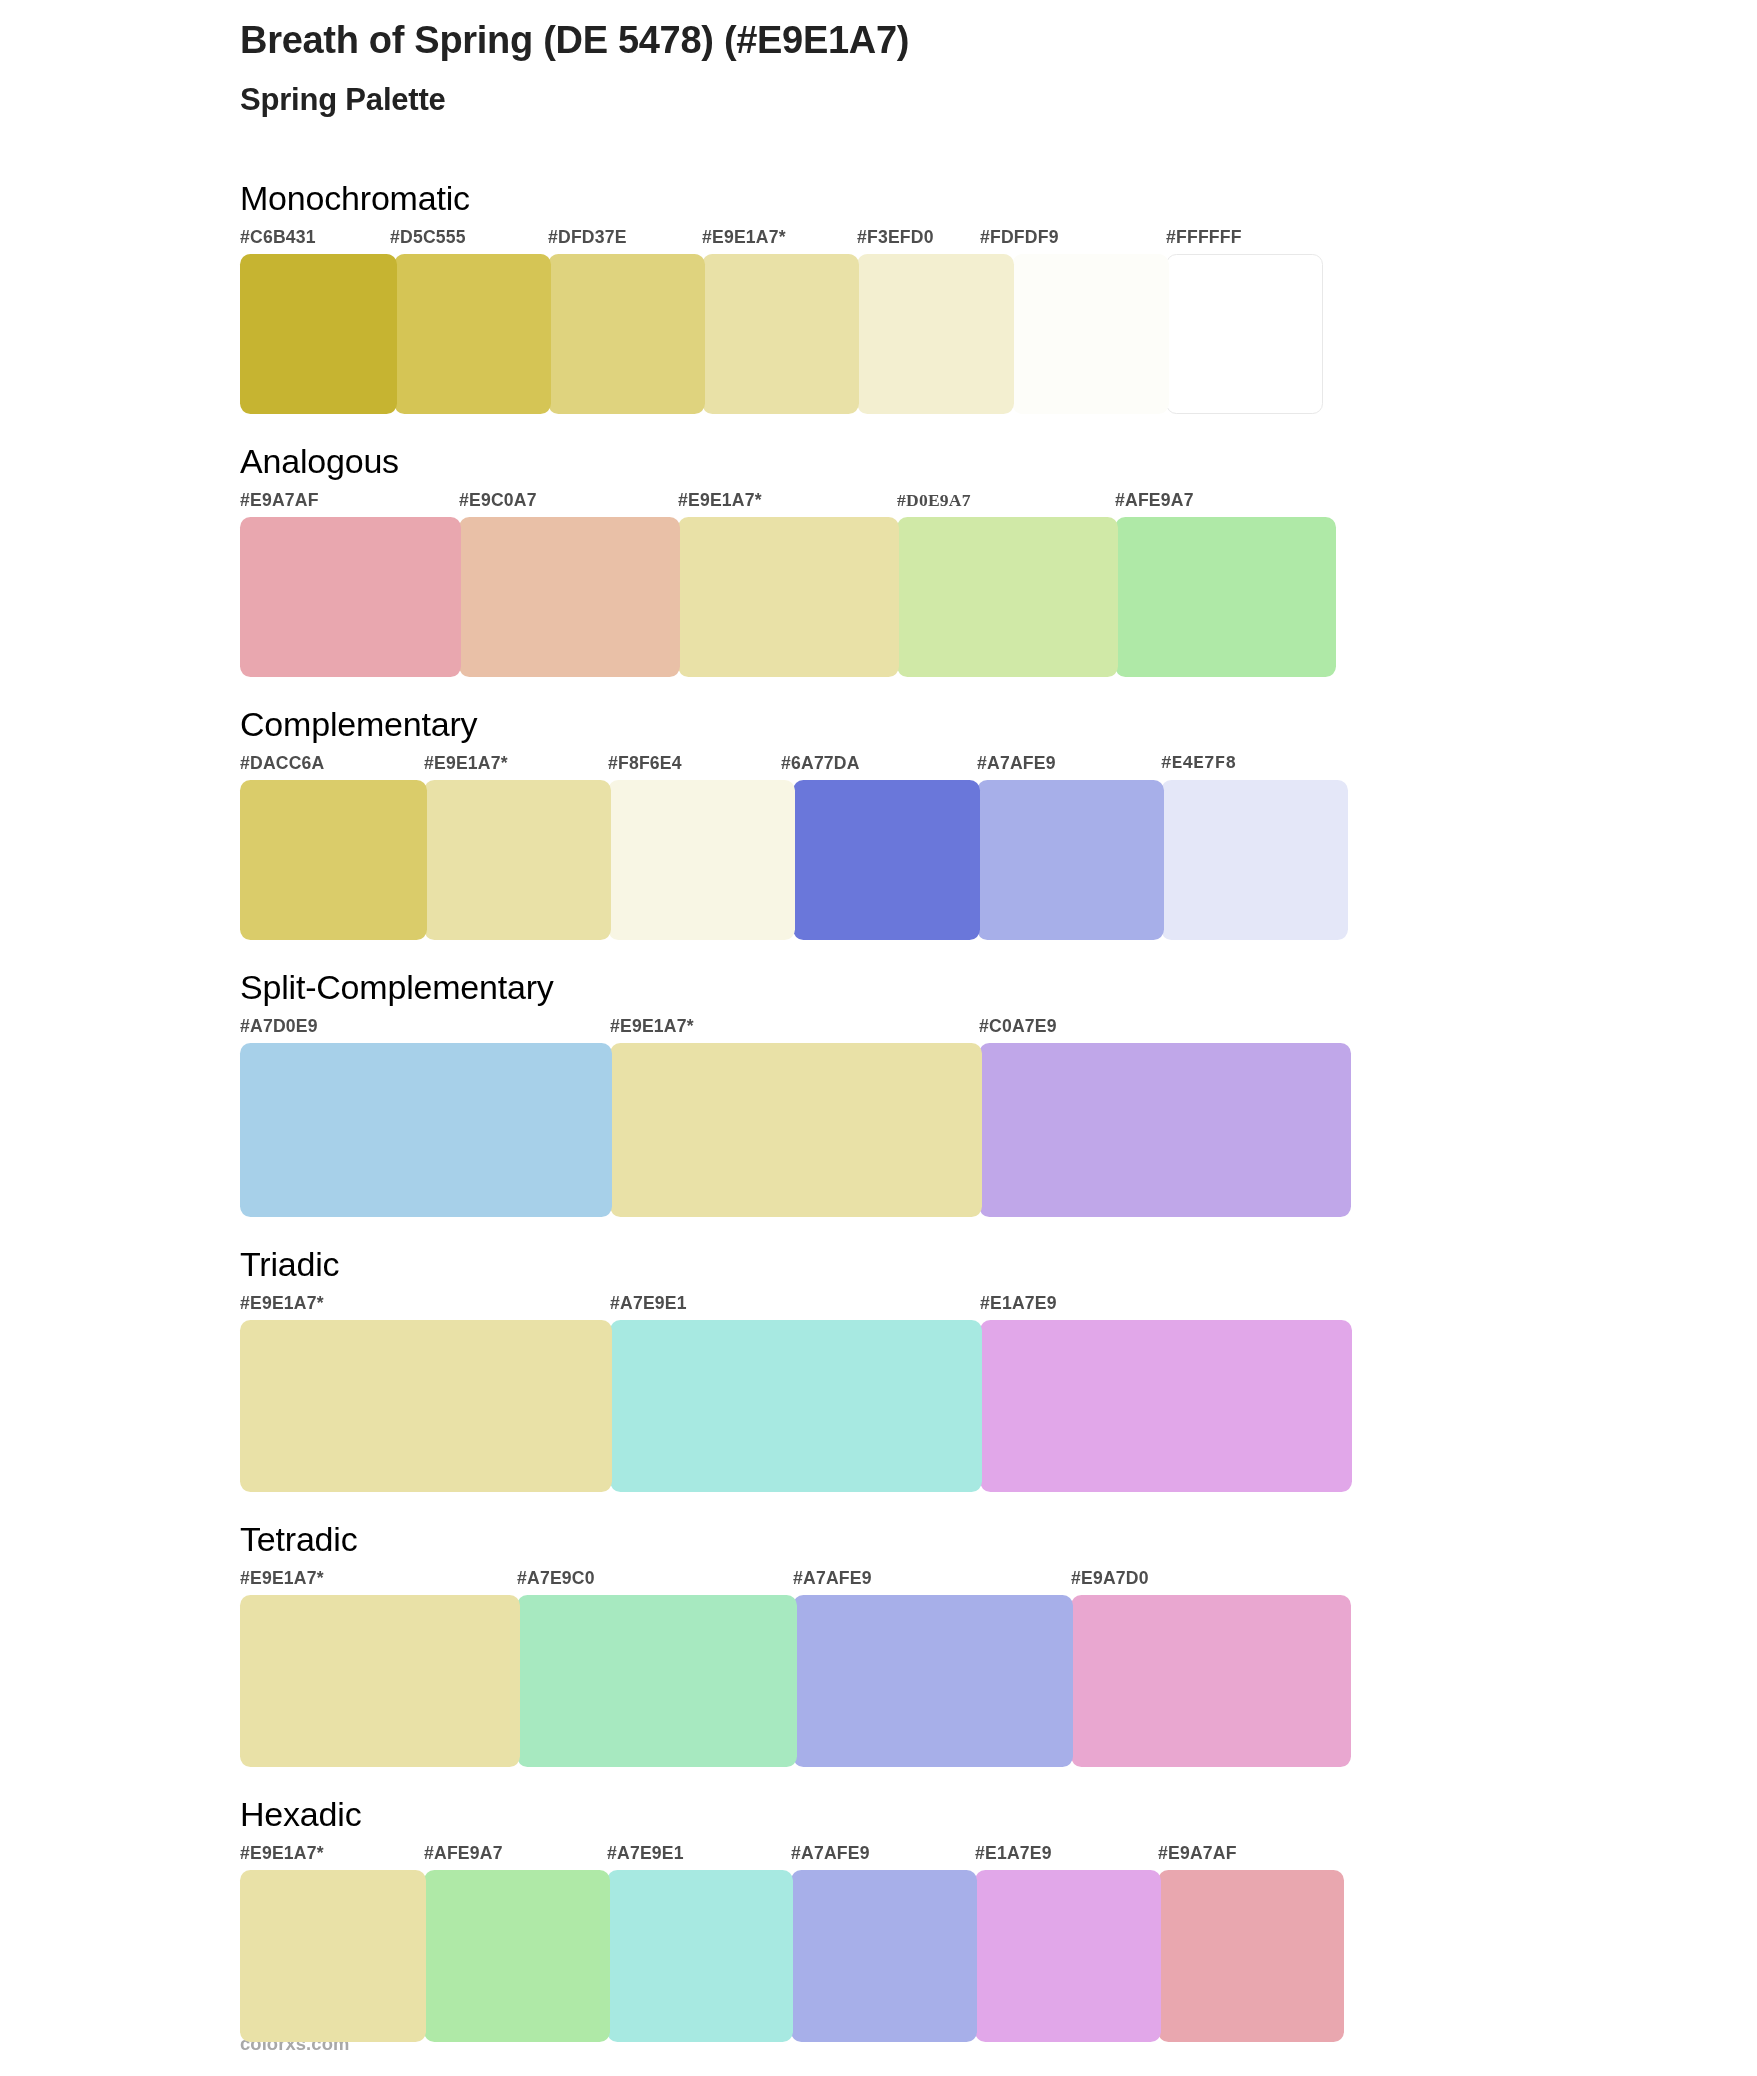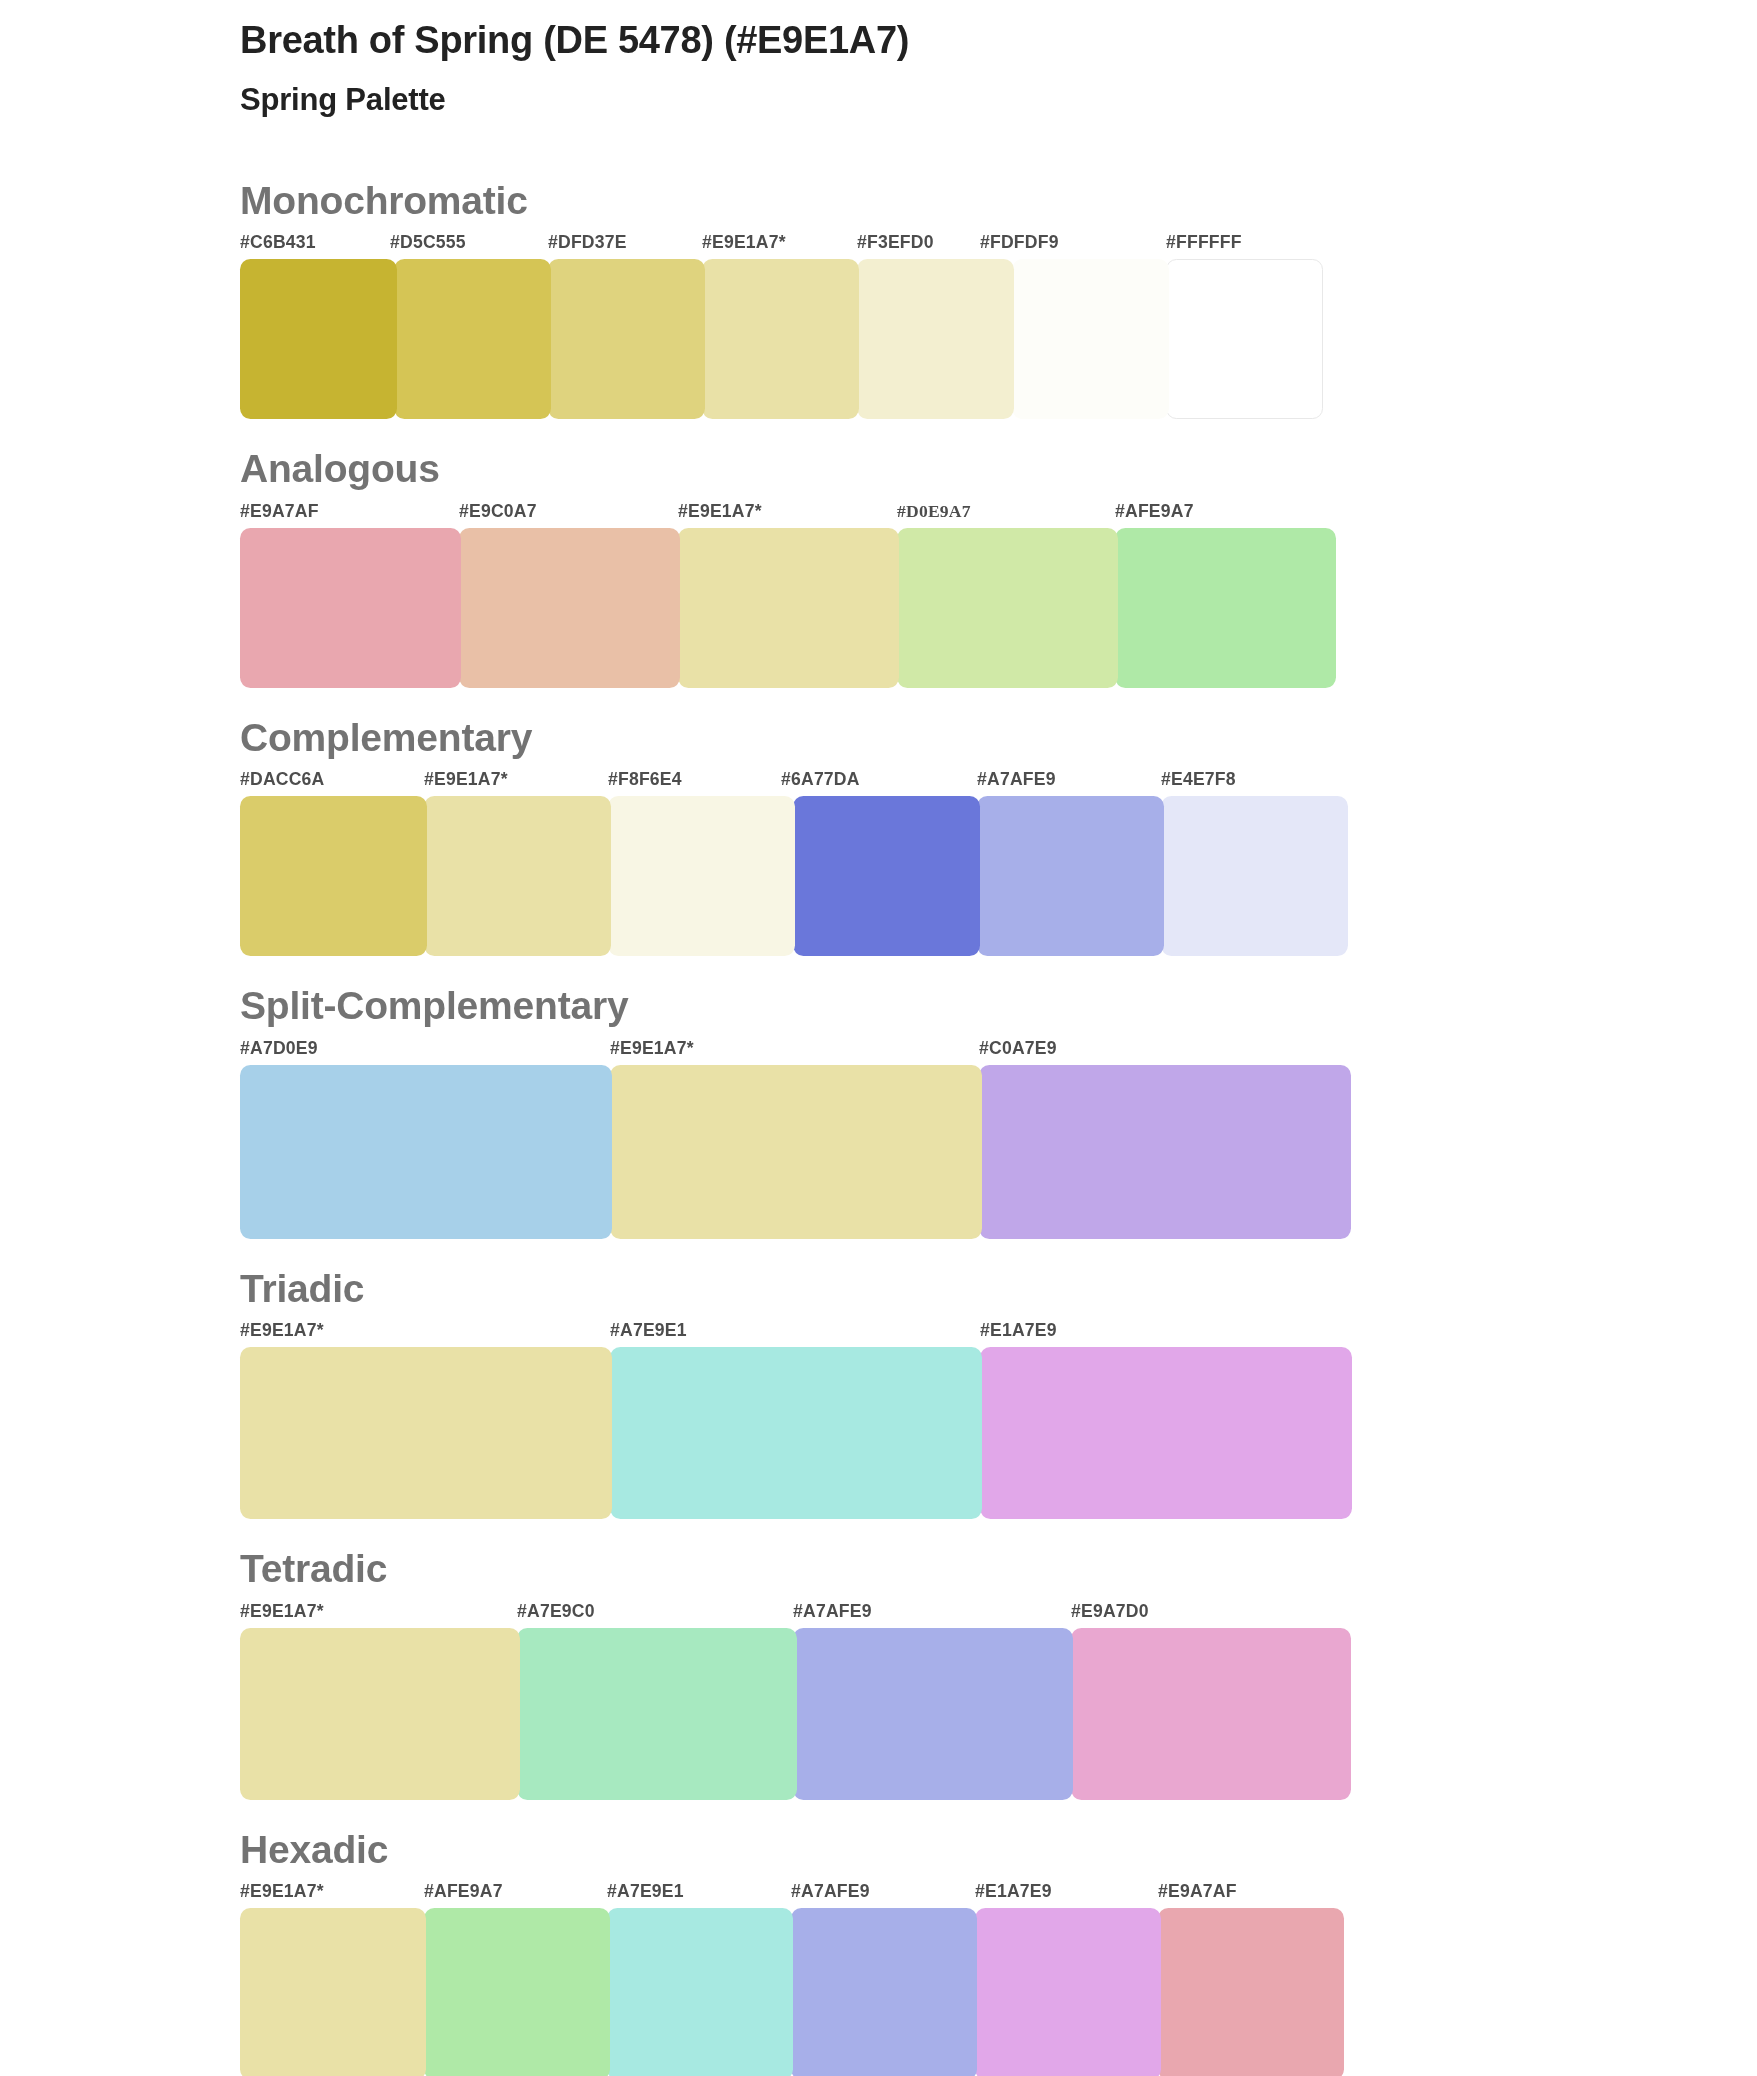--- a/index.html
+++ b/index.html
@@ -54,23 +54,23 @@
     left: 0;
     top: 180px;
     width: 1757px;
   }
   .section {
     position: relative;
     margin: 0 0 29px 0;
     padding: 0;
   }
   .section-title {
-    font-size: 39px;
-    font-weight: bold;
-    color: #737373;
+    font-size: 34px;
+    font-weight: normal;
+    color: #000000;
     letter-spacing: -0.2px;
     line-height: 1.1;
     margin: 0 0 9.6px 240px;
   }
   .labels-row {
     position: relative;
     height: 27px;
     margin-left: 240px;
   }
   .swatch-label {
@@ -169,21 +169,21 @@
         </div>
       </div>
       <div class="section" data-section="complementary">
         <div class="section-title">Complementary</div>
         <div class="labels-row">
           <div class="swatch-label" style="left: 0px; text-align: right;">#DACC6A</div>
           <div class="swatch-label" style="left: 184px;">#E9E1A7*</div>
           <div class="swatch-label" style="left: 368px;">#F8F6E4</div>
           <div class="swatch-label" style="left: 541px;">#6A77DA</div>
           <div class="swatch-label" style="left: 737px;">#A7AFE9</div>
-          <div class="swatch-label" style="left: 921px;">#E4E7F8</div>
+          <div class="swatch-label" style="left: 921px; font-family: Liberation Mono, monospace;">#E4E7F8</div>
         </div>
         <div class="swatches-row">
           <div class="swatch" title="#DACC6A" style="left: 0px; width: 187px; background: rgb(218, 204, 106); z-index: 6;"></div>
           <div class="swatch" title="#E9E1A7*" style="left: 184px; width: 187px; background: rgb(233, 225, 167); z-index: 5;"></div>
           <div class="swatch" title="#F8F6E4" style="left: 368px; width: 187px; background: rgb(248, 246, 228); z-index: 4;"></div>
           <div class="swatch" title="#6A77DA" style="left: 553px; width: 187px; background: rgb(106, 119, 218); z-index: 3;"></div>
           <div class="swatch" title="#A7AFE9" style="left: 737px; width: 187px; background: rgb(167, 175, 233); z-index: 2;"></div>
           <div class="swatch" title="#E4E7F8" style="left: 921px; width: 187px; background: rgb(228, 231, 248); z-index: 1;"></div>
         </div>
       </div>

